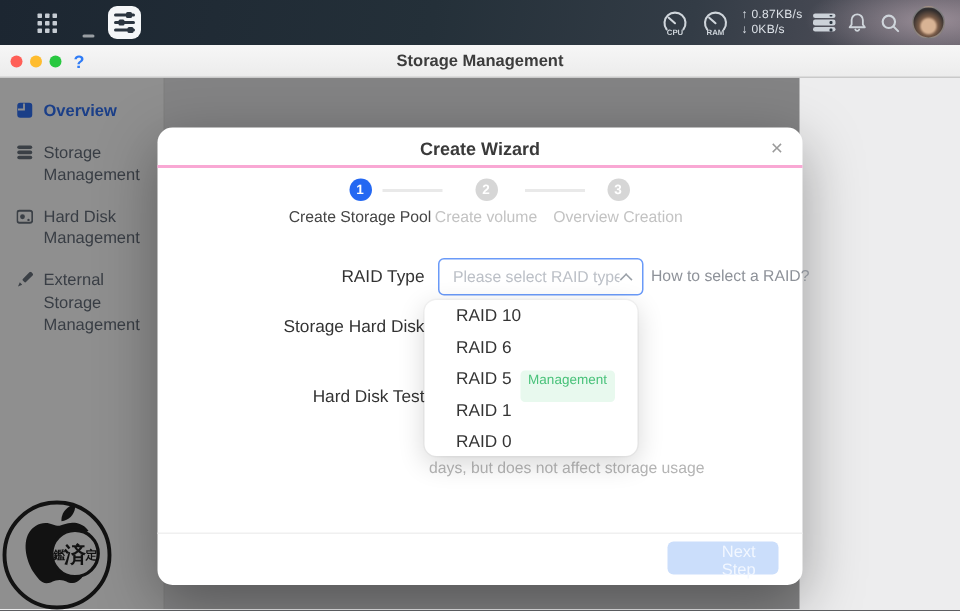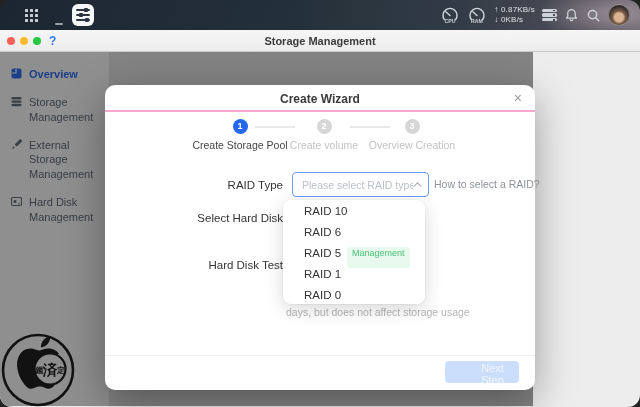--- a/index.html
+++ b/index.html
@@ -1,18 +1,18 @@
 <!DOCTYPE html>
 <html><head>
 <meta charset="utf-8">
 <style>
   html,body{margin:0;padding:0;background:#222;}
   *{box-sizing:border-box;}
   .screen{position:relative;width:640px;height:407px;overflow:hidden;
-    font-family:"Liberation Sans",sans-serif;background:#1d2732;border-radius:12px;}
+    font-family:"Liberation Sans",sans-serif;background:#1d2732;}
 
   
   .menubar{position:absolute;left:0;top:0;width:640px;height:30px;
     background:
       radial-gradient(120px 40px at 97% 45%, rgba(210,190,200,0.55), rgba(210,190,200,0) 70%),
       linear-gradient(100deg,#1c2631 0%,#243039 45%,#333c46 72%,#5a5660 100%);}
   .grid-icon{position:absolute;left:25px;top:9px;width:14px;height:13px;
     display:grid;grid-template-columns:repeat(3,3px);grid-template-rows:repeat(3,3px);gap:2px;}
   .grid-icon i{background:#c6ccd3;border-radius:0.5px;}
   .app-icon{position:absolute;left:72px;top:4px;width:22px;height:22px;background:#f4f6f8;
@@ -174,32 +174,32 @@
         <div class="side-item">
           <svg width="11" height="11" viewBox="0 0 11 11">
             <rect x="0.5" y="1" width="10" height="2.4" rx="1.2" fill="#60touch6a76" style="fill:#606a76"></rect>
             <rect x="0.5" y="4.4" width="10" height="2.4" rx="1.2" fill="#606a76"></rect>
             <rect x="0.5" y="7.8" width="10" height="2.4" rx="1.2" fill="#606a76"></rect>
           </svg>
           <span>Storage Management</span>
         </div>
         <div class="side-item">
           <svg width="11" height="11" viewBox="0 0 11 11">
-            <rect x="4.2" y="-1.2" width="3" height="8" rx="1" fill="#606a76" transform="rotate(45 5.5 5.5)"></rect>
-            <path d="M2.2 7.2 L1 10 L3.8 8.8 Z" fill="#606a76"></path>
-          </svg>
-          <span>External Storage Management</span>
-        </div>
-        <div class="side-item">
-          <svg width="11" height="11" viewBox="0 0 11 11">
             <rect x="0.5" y="1.5" width="10" height="8" rx="1.5" fill="none" stroke="#606a76" stroke-width="1.2"></rect>
             <circle cx="4" cy="5.5" r="1.6" fill="#606a76"></circle>
             <circle cx="8" cy="7.6" r="0.8" fill="#606a76"></circle>
           </svg>
           <span>Hard Disk Management</span>
+        </div>
+        <div class="side-item">
+          <svg width="11" height="11" viewBox="0 0 11 11">
+            <rect x="4.2" y="-1.2" width="3" height="8" rx="1" fill="#606a76" transform="rotate(45 5.5 5.5)"></rect>
+            <path d="M2.2 7.2 L1 10 L3.8 8.8 Z" fill="#606a76"></path>
+          </svg>
+          <span>External Storage Management</span>
         </div>
       </div>
 
       <div class="content"></div>
 
       <div class="backdrop"></div>
 
       <svg class="watermark" viewBox="0 0 78 78">
         <circle cx="38" cy="40" r="35" fill="none" stroke="#121212" stroke-width="2.6"></circle>
         <path d="M41 17.5 c-0.5-5.5 4-10.5 9-11.2 c0.8 5.5-3.5 10.6-9 11.2z" fill="#121212"></path>
@@ -231,21 +231,21 @@
           <div class="slabel">Overview Creation</div>
         </div>
 
         <div class="form-label" style="top:94px">RAID Type</div>
         <div class="select-box">
           <span class="select-ph">Please select RAID type</span>
           <span class="chevron-up"></span>
         </div>
         <div class="raid-link">How to select a RAID?</div>
 
-        <div class="form-label" style="top:127px">Select Hard Disk</div>
+        <div class="form-label" style="top:127px">Storage Hard Disk</div>
         <div class="form-label" style="top:174px">Hard Disk Test</div>
 
         <div class="note-tail">days, but does not affect storage usage</div>
 
         <div class="dropdown">
           <div class="dd-option">
             <span>RAID 10</span>
           </div>
           <div class="dd-option">
             <span>RAID 6</span>

